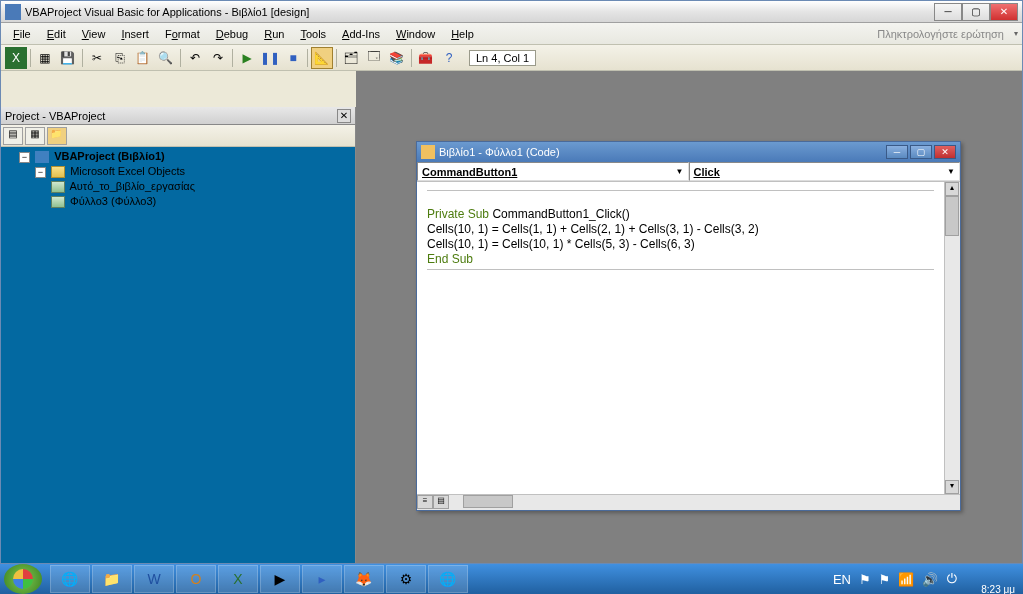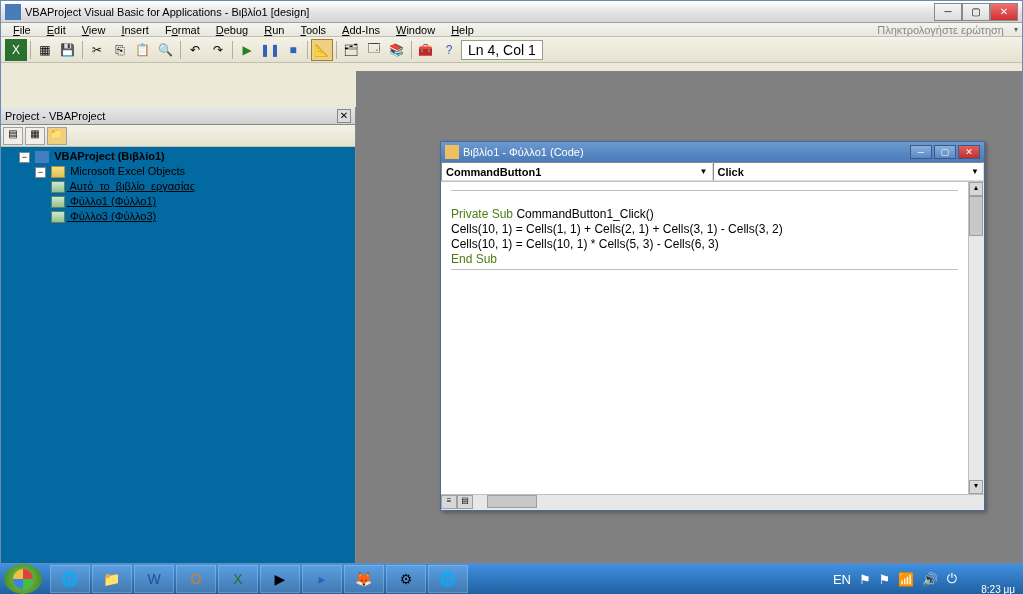--- a/index.html
+++ b/index.html
@@ -10,66 +10,66 @@
     
     
     .title-bar { height: 22px; background: linear-gradient(to bottom, #ffffff, #e5e5e5, #d6d6d6); display: flex; align-items: center; padding: 0 4px; border-bottom: 1px solid #a0a0a0; }
     .title-bar .app-icon { width: 16px; height: 16px; background: #4a7ab8; margin-right: 4px; }
     .title-bar .title { font-size: 11px; color: #000; flex: 1; }
     .title-bar .win-controls { display: flex; gap: 0; }
     .title-bar .win-btn { width: 28px; height: 18px; border: 1px solid #888; background: linear-gradient(to bottom, #f5f5f5, #ddd); font-size: 10px; text-align: center; line-height: 16px; cursor: pointer; }
     .title-bar .win-btn.close { background: linear-gradient(to bottom, #f07070, #d03030); color: white; }
     
     
-    .menu-bar { height: 14px; background: linear-gradient(to bottom, #f4f4f0, #e8e8e0); display: flex; align-items: center; padding: 0 4px; border-bottom: 1px solid #c0c0b0; }
+    .menu-bar { height: 22px; background: linear-gradient(to bottom, #f4f4f0, #e8e8e0); display: flex; align-items: center; padding: 0 4px; border-bottom: 1px solid #c0c0b0; }
     .menu-item { padding: 2px 8px; font-size: 11px; cursor: pointer; }
     .menu-item .u { text-decoration: underline; }
     .menu-help { margin-left: auto; font-size: 11px; color: #888; padding-right: 8px; }
     .menu-dd { font-size: 8px; color: #666; margin-left: 2px; }
     
     
     .toolbar { height: 26px; background: linear-gradient(to bottom, #f4f2e8, #e6e2d0); display: flex; align-items: center; padding: 0 4px; border-bottom: 1px solid #c0c0b0; gap: 1px; }
     .tb-btn { width: 22px; height: 22px; display: flex; align-items: center; justify-content: center; font-size: 12px; cursor: pointer; border: 1px solid transparent; }
     .tb-sep { width: 1px; height: 18px; background: #b0b0a0; margin: 0 2px; }
-    .tb-status { font-size: 14px; background: white; border: 1px solid #9a9a8a; padding: 1px 6px; }
+    .tb-status { margin-left: 8px; font-size: 11px; background: white; border: 1px solid #9a9a8a; padding: 1px 6px; }
     
     
     .main-area { position: absolute; top: 70px; left: 0; right: 0; bottom: 0; display: flex; }
     
     
     .project-panel { width: 355px; background: #0369a1; border-right: 1px solid #888; display: flex; flex-direction: column; margin-top: 36px; }
     .panel-title { height: 18px; background: linear-gradient(to bottom, #e8e8e8, #d0d0d0); font-size: 11px; padding: 1px 4px; border-bottom: 1px solid #888; display: flex; align-items: center; }
     .panel-title .close-x { margin-left: auto; width: 14px; height: 14px; text-align: center; font-size: 10px; cursor: pointer; border: 1px solid #888; background: #ddd; line-height: 12px; }
     .panel-toolbar { height: 22px; background: linear-gradient(to bottom, #f4f2e8, #e6e2d0); display: flex; align-items: center; padding: 0 2px; border-bottom: 1px solid #c0c0b0; gap: 2px; }
     .panel-tb-btn { width: 20px; height: 18px; border: 1px solid #a0a0a0; background: #f0f0e8; font-size: 10px; text-align: center; cursor: pointer; }
     .tree { flex: 1; font-size: 11px; padding: 2px; overflow: auto; }
     .tree-node { padding: 1px 0; white-space: nowrap; }
     .tree-indent-1 { padding-left: 16px; }
     .tree-indent-2 { padding-left: 32px; }
-    .tree-indent-3 { padding-left: 48px; text-decoration: underline; }
+    .tree-indent-3 { padding-left: 48px; }
     .tree-toggle { display: inline-block; width: 11px; height: 11px; border: 1px solid #888; text-align: center; line-height: 9px; font-size: 9px; margin-right: 2px; background: white; cursor: pointer; }
     .tree-icon { display: inline-block; width: 14px; height: 12px; margin-right: 2px; vertical-align: middle; }
     .folder-icon { background: linear-gradient(to bottom, #f8e088, #e0c050); border: 1px solid #b09030; }
     .vba-icon { background: #4080c0; }
     .module-icon { background: linear-gradient(to bottom, #d0e8d0, #90c090); border: 1px solid #608060; }
     
     
     .mdi-area { flex: 1; background: #808080; position: relative; }
     
     
-    .code-window { position: absolute; top: 70px; left: 84px; width: 545px; height: 370px; background: white; border: 1px solid #4a6a9a; box-shadow: 2px 2px 4px rgba(0,0,0,0.3); }
+    .code-window { position: absolute; top: 70px; left: 60px; width: 545px; height: 370px; background: white; border: 1px solid #4a6a9a; box-shadow: 2px 2px 4px rgba(0,0,0,0.3); }
     .code-title { height: 20px; background: linear-gradient(to bottom, #6b9ad0, #4a7ab8); display: flex; align-items: center; padding: 0 4px; color: white; font-size: 11px; }
     .code-title .cw-icon { width: 14px; height: 14px; background: #f0c060; margin-right: 4px; }
     .code-title .cw-title { flex: 1; }
     .code-title .cw-btn { width: 22px; height: 14px; border: 1px solid #3a5a88; background: linear-gradient(to bottom, #8ab0e0, #5a8ac0); font-size: 9px; text-align: center; line-height: 12px; margin-left: 2px; cursor: pointer; color: white; }
     .code-title .cw-btn.close { background: linear-gradient(to bottom, #e06060, #c03030); }
     .code-dropdowns { height: 20px; display: flex; border-bottom: 1px solid #c0c0c0; }
     .code-dd { flex: 1; border: 1px inset #ddd; font-size: 11px; padding: 1px 4px; background: white; display: flex; align-items: center; }
     .code-dd .dd-arrow { margin-left: auto; font-size: 8px; }
-    .code-dd .bold { font-weight: bold; }
+    .code-dd .bold { font-weight: bold; text-decoration: underline; }
     .code-body { position: absolute; top: 40px; left: 0; right: 16px; bottom: 16px; padding: 6px 10px; font-family: "Courier New", monospace; font-size: 12px; line-height: 14px; white-space: pre; overflow: hidden; }
     .code-body .kw { color: #4d7c0f; }
     .code-body .hr-line { border-top: 1px solid #c0c0c0; margin: 2px 0; }
     .code-scroll-v { position: absolute; right: 0; top: 40px; bottom: 16px; width: 16px; background: #e8e8e8; border-left: 1px solid #c0c0c0; }
     .code-scroll-v .thumb { position: absolute; top: 14px; width: 14px; left: 0; height: 40px; background: #c8c8c8; border: 1px solid #a0a0a0; }
     .code-scroll-v .arr { position: absolute; width: 14px; height: 14px; background: #d8d8d8; border: 1px solid #a0a0a0; font-size: 8px; text-align: center; }
     .code-scroll-h { position: absolute; left: 0; right: 0; bottom: 0; height: 16px; background: #e8e8e8; border-top: 1px solid #c0c0c0; display: flex; }
     .code-view-btns { display: flex; }
     .code-view-btn { width: 16px; height: 14px; border: 1px solid #a0a0a0; background: #d8d8d8; font-size: 8px; text-align: center; }
     .code-scroll-h .track { flex: 1; position: relative; }
@@ -167,24 +167,20 @@
           <span class="tree-toggle">−</span>
           <span class="tree-icon folder-icon"></span>
           <span>Microsoft Excel Objects</span>
         </div>
         <div class="tree-node tree-indent-3">
           <span class="tree-icon module-icon"></span>
           <span>Αυτό_το_βιβλίο_εργασίας</span>
         </div>
         <div class="tree-node tree-indent-3">
           <span class="tree-icon module-icon"></span>
-          <span>Φύλλο1 (Φύλλο1)</span>
-        </div>
-        <div class="tree-node tree-indent-3">
-          <span class="tree-icon module-icon"></span>
           <span>Φύλλο3 (Φύλλο3)</span>
         </div>
       </div>
     </div>
 
     <div class="mdi-area">
 
       <div class="code-window">
         <div class="code-title">
           <div class="cw-icon"></div>

